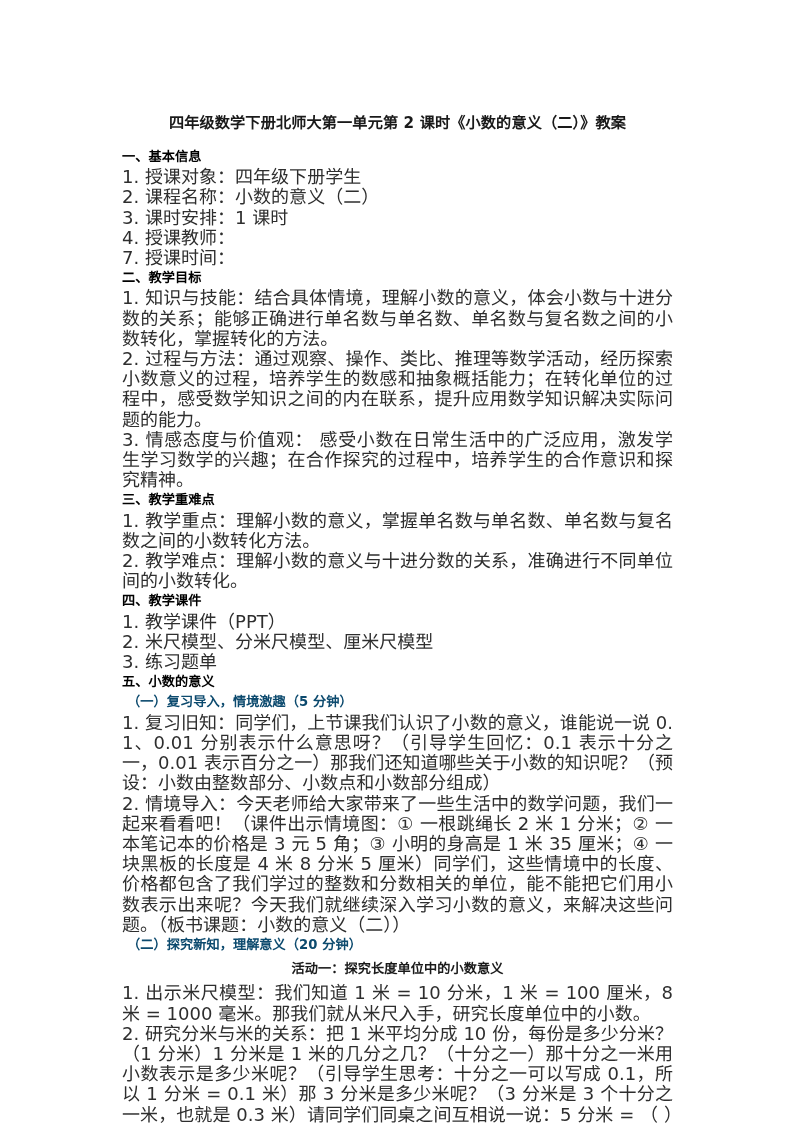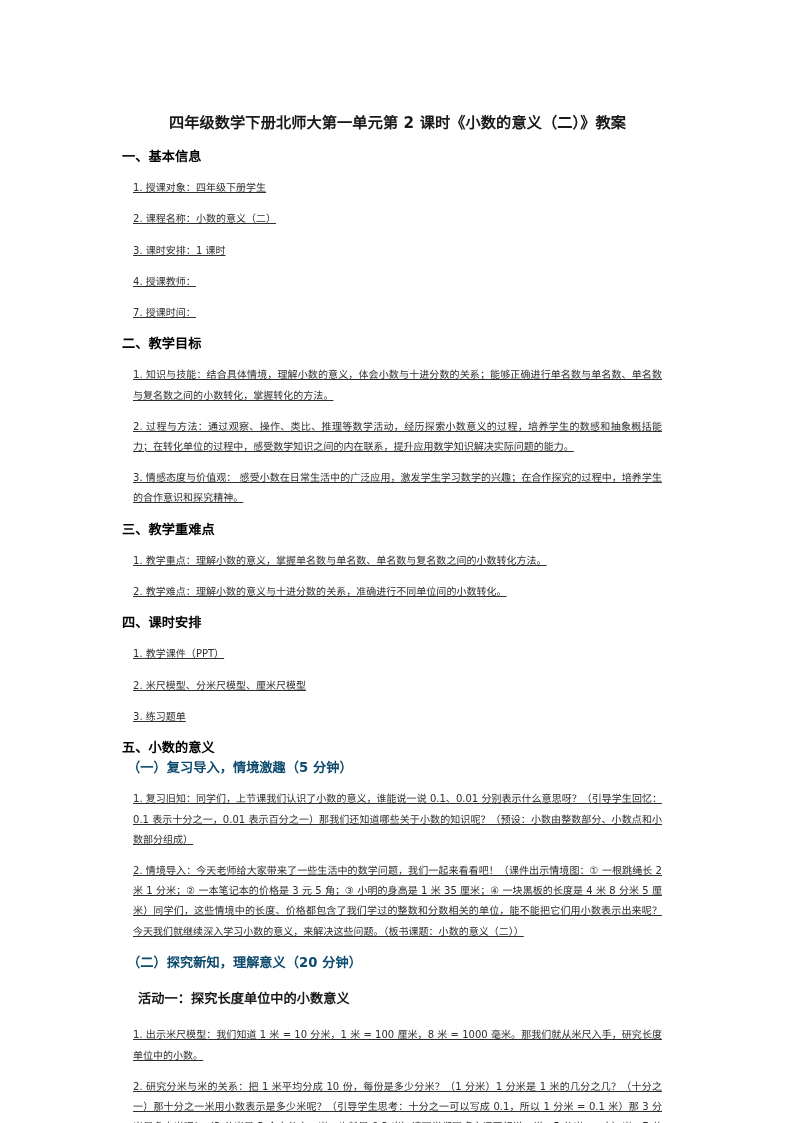--- a/index.html
+++ b/index.html
@@ -62,34 +62,34 @@
     margin: 0;
     padding-left: 5px;
     letter-spacing: 0.05px;
   }
 
   .activity-heading {
     font-size: 13.2px;
     font-weight: bold;
     line-height: 20.2px;
     color: #1a1a1a;
-    margin: 16px;
+    margin: 4px;
     letter-spacing: 0.05px;
+    text-align: center;
   }
 
   .para {
-    font-size: 10px;
+    font-size: 18px;
     line-height: 20.2px;
     color: #2e2e2e;
-    margin: 11px;
+    margin: 0;
     text-align: justify;
     text-justify: inter-ideograph;
     letter-spacing: 0.02px;
     word-break: break-all;
-    text-decoration: underline;
   }
 
   .para.last-cut {
     max-height: 20.2px;
     overflow: hidden;
   }
 </style>
 </head>
 <body>
 
@@ -107,21 +107,21 @@
 
     <div class="sec-heading">二、教学目标</div>
     <p class="para">1. 知识与技能：结合具体情境，理解小数的意义，体会小数与十进分数的关系；能够正确进行单名数与单名数、单名数与复名数之间的小数转化，掌握转化的方法。</p>
     <p class="para">2. 过程与方法：通过观察、操作、类比、推理等数学活动，经历探索小数意义的过程，培养学生的数感和抽象概括能力；在转化单位的过程中，感受数学知识之间的内在联系，提升应用数学知识解决实际问题的能力。</p>
     <p class="para">3. 情感态度与价值观： 感受小数在日常生活中的广泛应用，激发学生学习数学的兴趣；在合作探究的过程中，培养学生的合作意识和探究精神。</p>
 
     <div class="sec-heading">三、教学重难点</div>
     <p class="para">1. 教学重点：理解小数的意义，掌握单名数与单名数、单名数与复名数之间的小数转化方法。</p>
     <p class="para">2. 教学难点：理解小数的意义与十进分数的关系，准确进行不同单位间的小数转化。</p>
 
-    <div class="sec-heading">四、课时安排</div>
+    <div class="sec-heading">四、教学课件</div>
     <p class="para">1. 教学课件（PPT）</p>
     <p class="para">2. 米尺模型、分米尺模型、厘米尺模型</p>
     <p class="para">3. 练习题单</p>
 
     <div class="sec-heading">五、小数的意义</div>
 
     <div class="sub-heading">（一）复习导入，情境激趣（5 分钟）</div>
     <p class="para">1. 复习旧知：同学们，上节课我们认识了小数的意义，谁能说一说 0.1、0.01 分别表示什么意思呀？（引导学生回忆：0.1 表示十分之一，0.01 表示百分之一）那我们还知道哪些关于小数的知识呢？（预设：小数由整数部分、小数点和小数部分组成）</p>
     <p class="para">2. 情境导入：今天老师给大家带来了一些生活中的数学问题，我们一起来看看吧！（课件出示情境图：① 一根跳绳长 2 米 1 分米；② 一本笔记本的价格是 3 元 5 角；③ 小明的身高是 1 米 35 厘米；④ 一块黑板的长度是 4 米 8 分米 5 厘米）同学们，这些情境中的长度、价格都包含了我们学过的整数和分数相关的单位，能不能把它们用小数表示出来呢？今天我们就继续深入学习小数的意义，来解决这些问题。（板书课题：小数的意义（二））</p>
 

